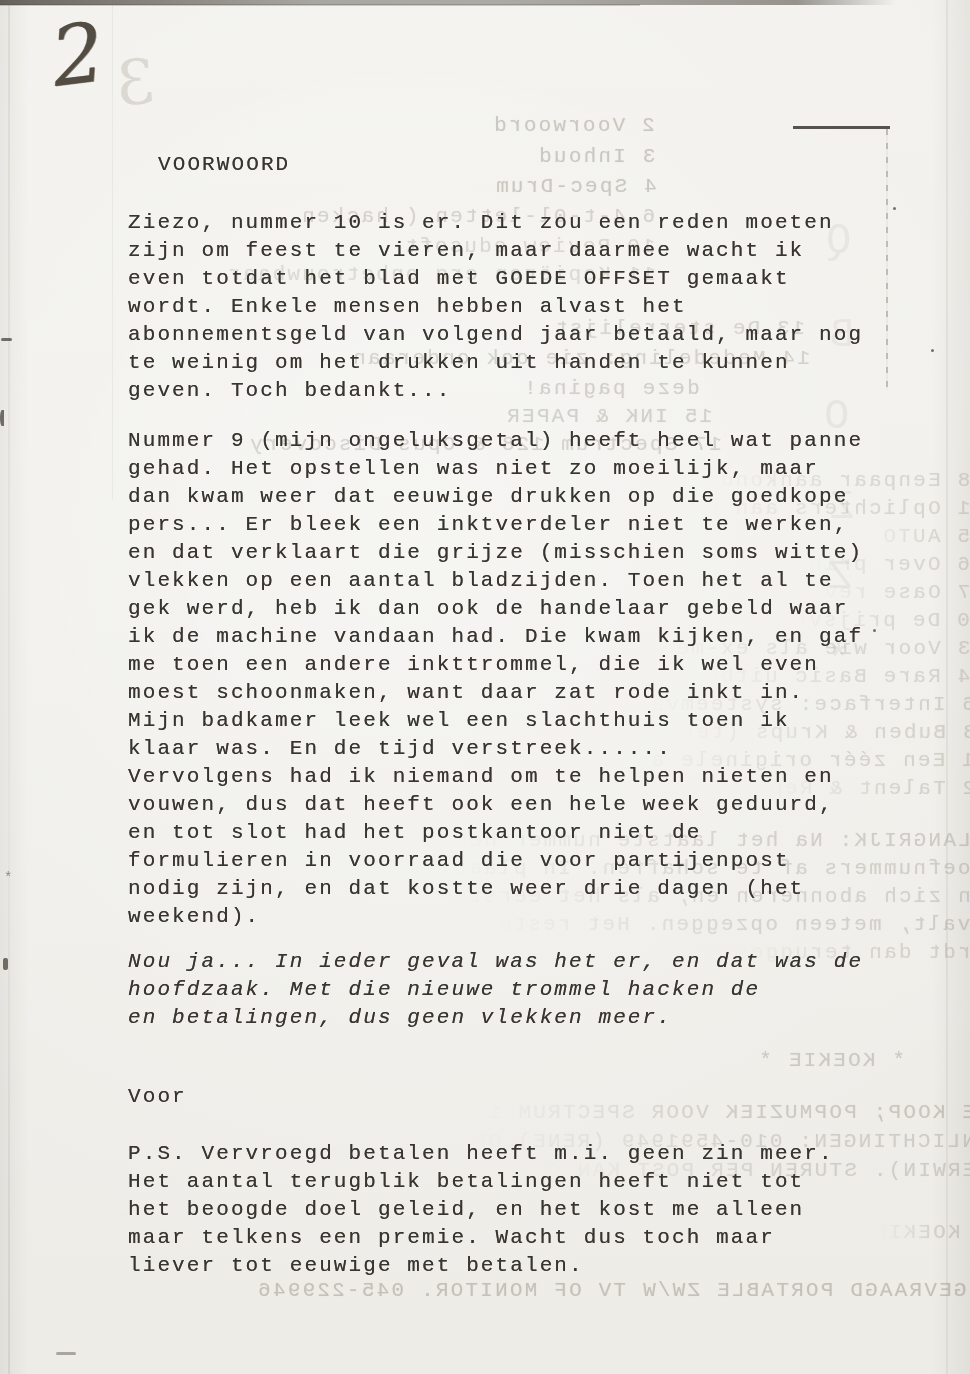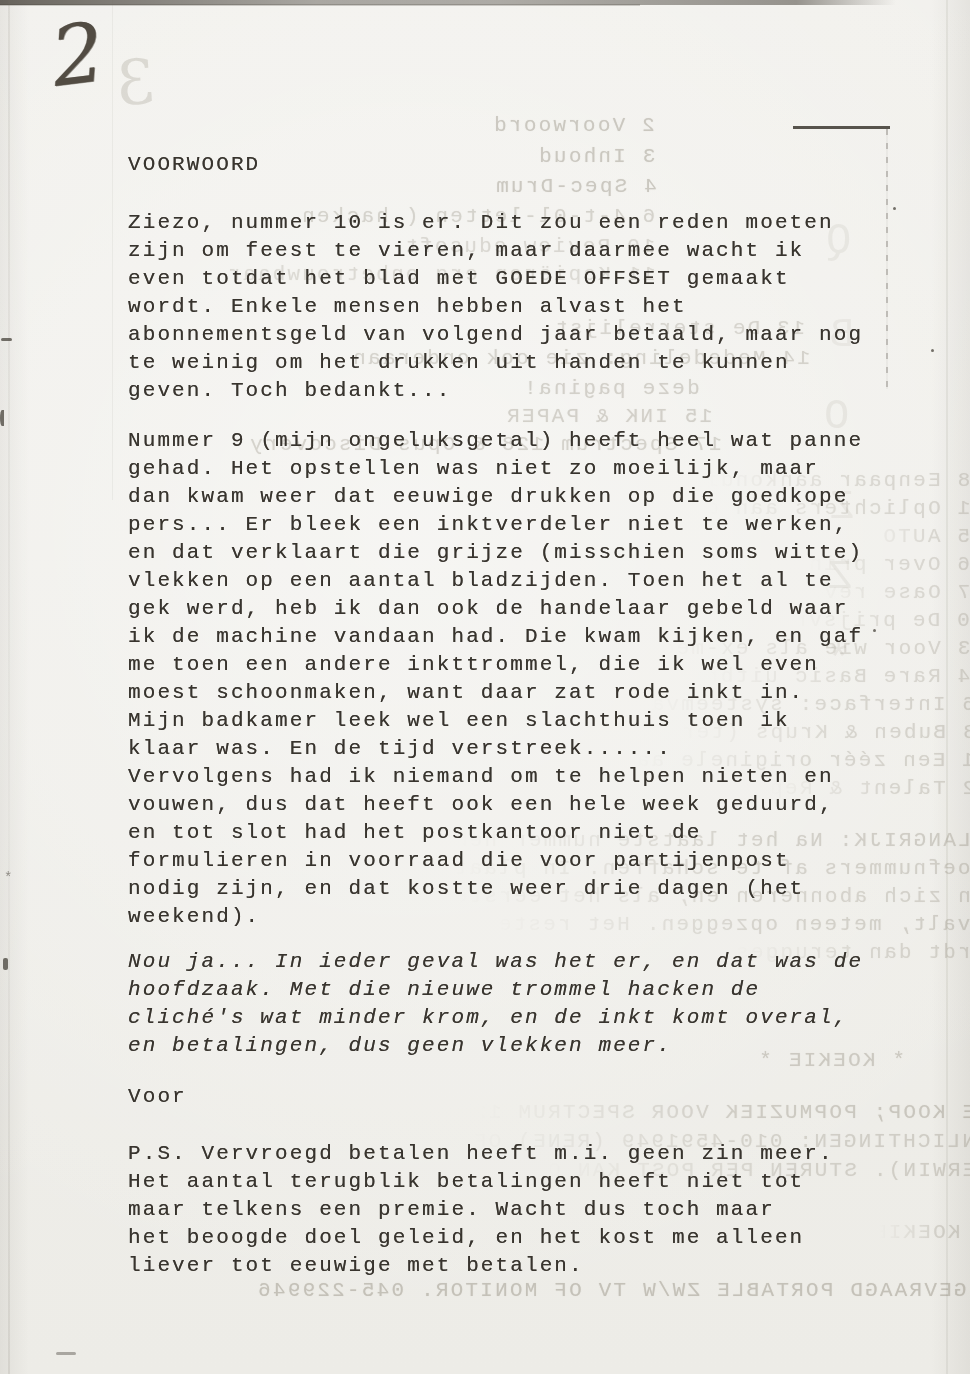--- a/index.html
+++ b/index.html
@@ -11,21 +11,21 @@
       linear-gradient(90deg, rgba(110,104,94,0.10) 0, rgba(110,104,94,0) 3%, rgba(110,104,94,0) 96%, rgba(110,104,94,0.10) 100%),
       linear-gradient(#f2f1ed,#edece7);
   }
   
   .typed{
     position:absolute;color:#38342e;font-size:21px;letter-spacing:2.1px;
     line-height:28px;white-space:pre;
     text-shadow:0 0 0.6px rgba(45,41,35,0.65);
   }
   .typed div{white-space:pre;}
-  .title{font-size:21px;}
+  .title{font-size:21px;margin-left:30px;}
   
   .bleed-line{
     position:absolute;transform:scaleX(-1);transform-origin:center;
     color:#7d7666;font-size:21px;letter-spacing:2.2px;line-height:1;
     white-space:pre;text-shadow:0 0 1px rgba(125,118,102,0.5);
   }
   .bleed-fade{
     -webkit-mask-image:linear-gradient(to right, rgba(0,0,0,1) 0%, rgba(0,0,0,0.85) 35%, rgba(0,0,0,0) 75%);
     mask-image:linear-gradient(to right, rgba(0,0,0,1) 0%, rgba(0,0,0,0.85) 35%, rgba(0,0,0,0) 75%);
   }
@@ -126,19 +126,19 @@
       <div class="bleed-big" style="left: 828px; top: 558px; font-size: 40px; opacity: 0.1;">Z</div>
       <div class="bleed-big" style="left: 826px; top: 640px; font-size: 42px; opacity: 0.11;">*</div>
     </div>
 
   <div class="typed title" style="left:128px;top:151px;">VOORWOORD</div>
 
   <div class="typed" style="left:128px;top:209px;"><div>Ziezo, nummer 10 is er. Dit zou een reden moeten</div><div>zijn om feest te vieren, maar daarmee wacht ik</div><div>even totdat het blad met GOEDE OFFSET gemaakt</div><div>wordt. Enkele mensen hebben alvast het</div><div>abonnementsgeld van volgend jaar betaald, maar nog</div><div>te weinig om het drukken uit handen te kunnen</div><div>geven. Toch bedankt...</div></div>
 
   <div class="typed" style="left:128px;top:427px;"><div>Nummer 9 (mijn ongeluksgetal) heeft heel wat panne</div><div>gehad. Het opstellen was niet zo moeilijk, maar</div><div>dan kwam weer dat eeuwige drukken op die goedkope</div><div>pers... Er bleek een inktverdeler niet te werken,</div><div>en dat verklaart die grijze (misschien soms witte)</div><div>vlekken op een aantal bladzijden. Toen het al te</div><div>gek werd, heb ik dan ook de handelaar gebeld waar</div><div>ik de machine vandaan had. Die kwam kijken, en gaf</div><div>me toen een andere inkttrommel, die ik wel even</div><div>moest schoonmaken, want daar zat rode inkt in.</div><div>Mijn badkamer leek wel een slachthuis toen ik</div><div>klaar was. En de tijd verstreek......</div><div>Vervolgens had ik niemand om te helpen nieten en</div><div>vouwen, dus dat heeft ook een hele week geduurd,</div><div>en tot slot had het postkantoor niet de</div><div>formulieren in voorraad die voor partijenpost</div><div>nodig zijn, en dat kostte weer drie dagen (het</div><div>weekend).</div></div>
 
-  <div class="typed" style="left:128px;top:948px;font-style:italic;"><div>Nou ja... In ieder geval was het er, en dat was de</div><div>hoofdzaak. Met die nieuwe trommel hacken de</div><div>cliché's wat minder krom, en de inkt komt overal,</div><div>en betalingen, dus geen vlekken meer.</div></div>
+  <div class="typed" style="left:128px;top:948px;font-style:italic;"><div>Nou ja... In ieder geval was het er, en dat was de</div><div>hoofdzaak. Met die nieuwe trommel hacken de</div><div>en betalingen, dus geen vlekken meer.</div></div>
 
   <div class="typed" style="left:128px;top:1083px;">Voor</div>
 
-  <div class="typed" style="left:128px;top:1140px;"><div>P.S. Vervroegd betalen heeft m.i. geen zin meer.</div><div>Het aantal terugblik betalingen heeft niet tot</div><div>maar telkens een premie. Wacht dus toch maar</div><div>het beoogde doel geleid, en het kost me alleen</div><div>liever tot eeuwige met betalen.</div></div>
+  <div class="typed" style="left:128px;top:1140px;"><div>P.S. Vervroegd betalen heeft m.i. geen zin meer.</div><div>Het aantal terugblik betalingen heeft niet tot</div><div>het beoogde doel geleid, en het kost me alleen</div><div>maar telkens een premie. Wacht dus toch maar</div><div>liever tot eeuwige met betalen.</div></div>
 
 </div>
 
 </body></html>

